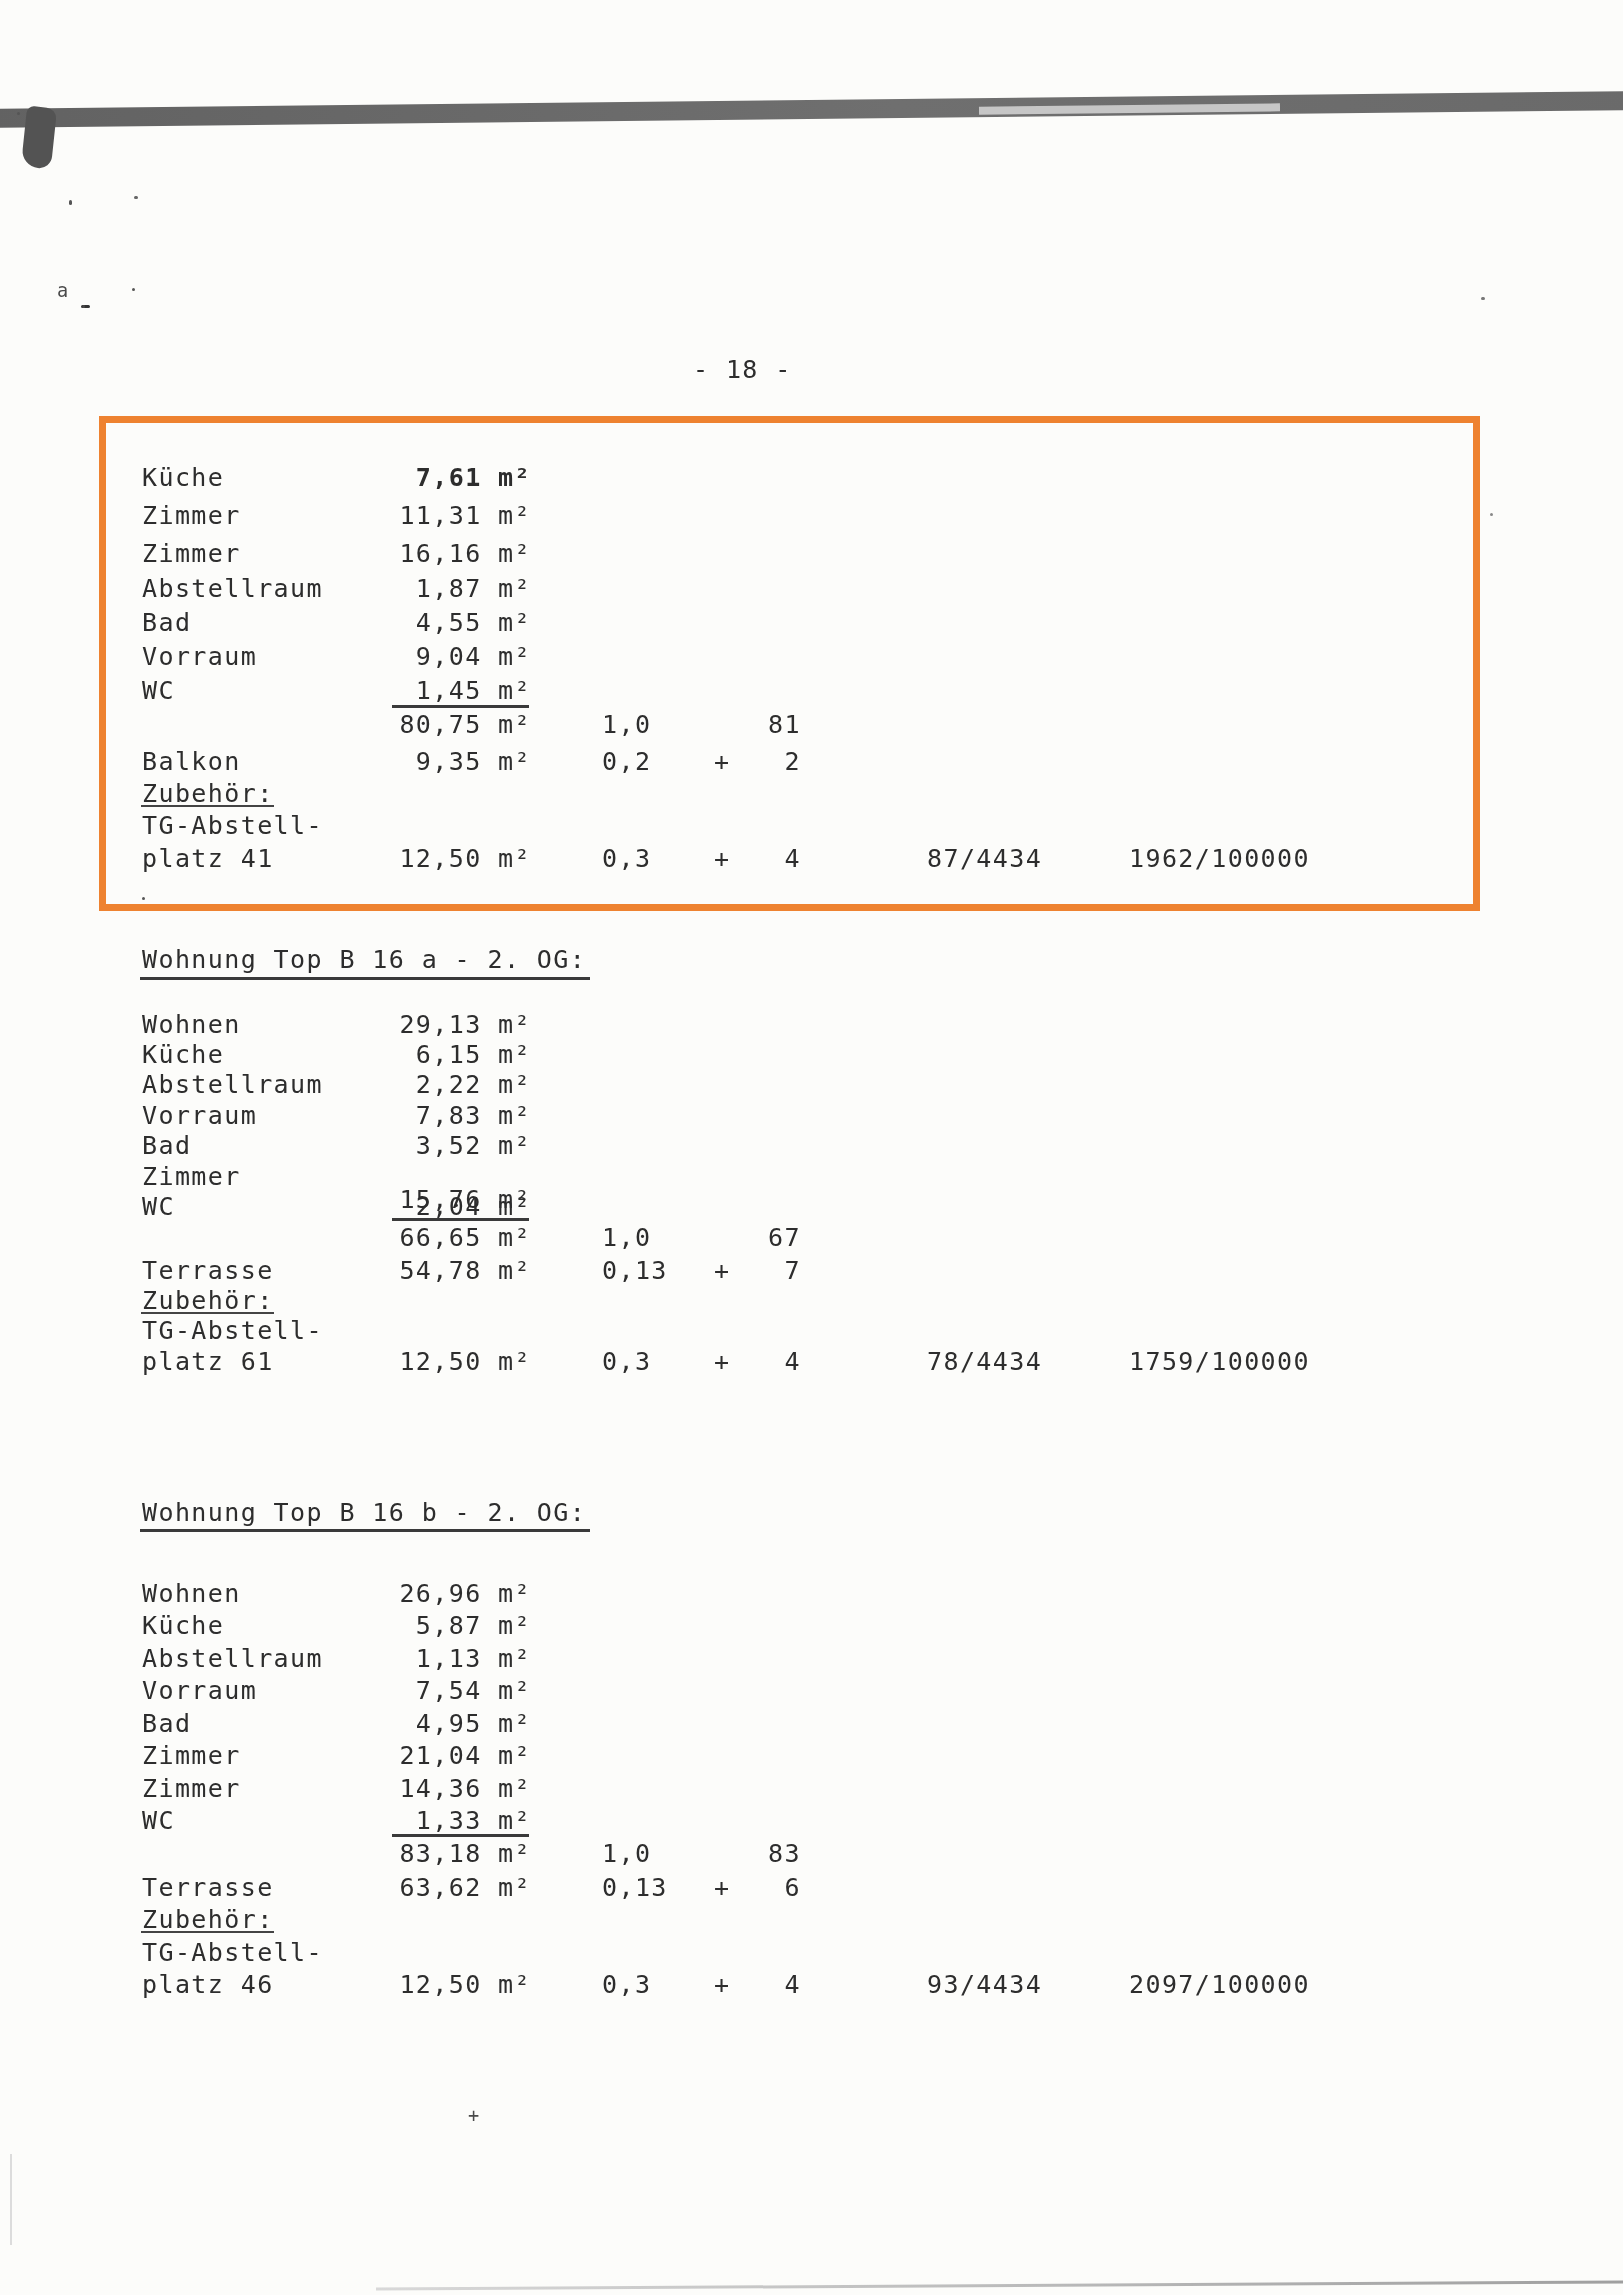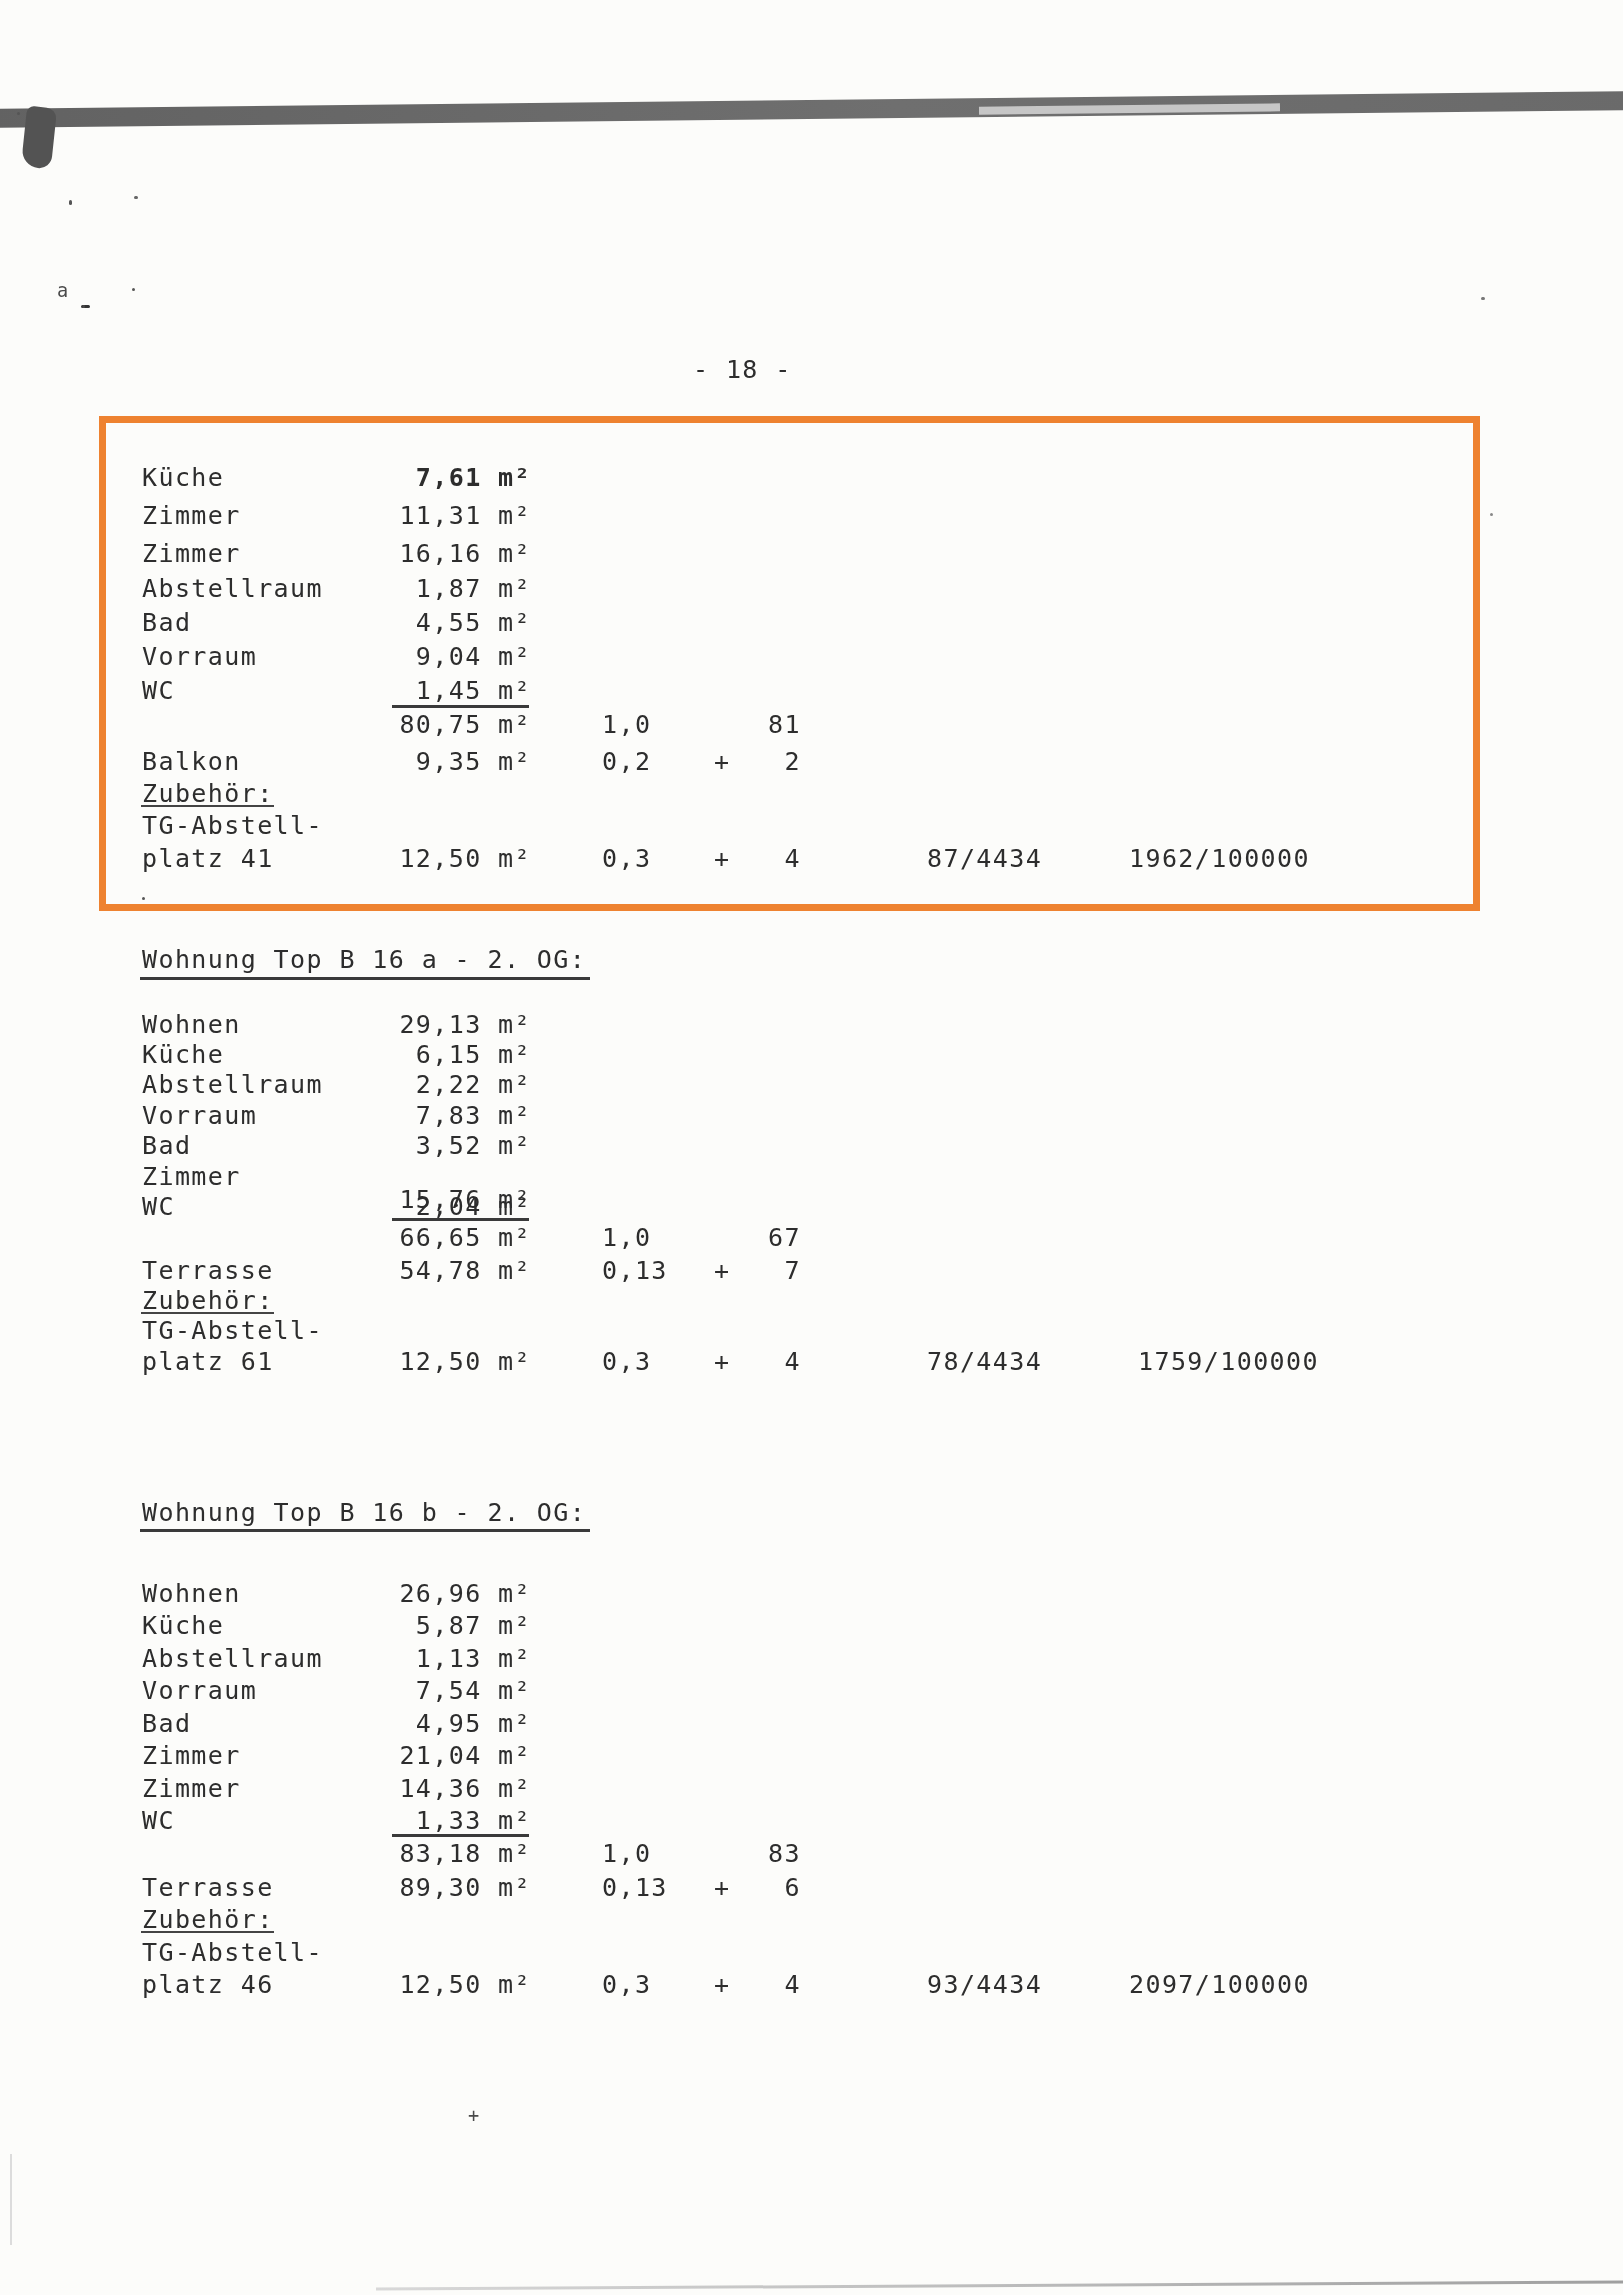--- a/index.html
+++ b/index.html
@@ -122,21 +122,21 @@
       <div class="cell right" style="left: 725px; top: 1256px; width: 76px;">7</div>
       <div class="cell" style="left: 142px; top: 1286px;">Zubehör:</div>
       <div class="thinrule" style="left: 141px; top: 1312px; width: 133px;"></div>
       <div class="cell" style="left: 142px; top: 1316px;">TG-Abstell-</div>
       <div class="cell" style="left: 142px; top: 1347px;">platz 61</div>
       <div class="cell right" style="left: 294px; top: 1347px; width: 237px;">12,50 m²</div>
       <div class="cell" style="left: 602px; top: 1347px;">0,3</div>
       <div class="cell" style="left: 714px; top: 1347px;">+</div>
       <div class="cell right" style="left: 725px; top: 1347px; width: 76px;">4</div>
       <div class="cell" style="left: 927px; top: 1347px;">78/4434</div>
-      <div class="cell" style="left: 1129px; top: 1347px; margin-left: 9px;">1759/100000</div>
+      <div class="cell" style="left: 1129px; top: 1347px;">1759/100000</div>
       <div class="cell" style="left: 142px; top: 1498px;">Wohnung Top B 16 b - 2. OG:</div>
       <div class="rule" style="left: 140px; top: 1529px; width: 450px;"></div>
       <div class="cell" style="left: 142px; top: 1579px;">Wohnen</div>
       <div class="cell right" style="left: 294px; top: 1579px; width: 237px;">26,96 m²</div>
       <div class="cell" style="left: 142px; top: 1611px;">Küche</div>
       <div class="cell right" style="left: 294px; top: 1611px; width: 237px;">5,87 m²</div>
       <div class="cell" style="left: 142px; top: 1644px;">Abstellraum</div>
       <div class="cell right" style="left: 294px; top: 1644px; width: 237px;">1,13 m²</div>
       <div class="cell" style="left: 142px; top: 1676px;">Vorraum</div>
       <div class="cell right" style="left: 294px; top: 1676px; width: 237px;">7,54 m²</div>
@@ -146,21 +146,21 @@
       <div class="cell right" style="left: 294px; top: 1741px; width: 237px;">21,04 m²</div>
       <div class="cell" style="left: 142px; top: 1774px;">Zimmer</div>
       <div class="cell right" style="left: 294px; top: 1774px; width: 237px;">14,36 m²</div>
       <div class="cell" style="left: 142px; top: 1806px;">WC</div>
       <div class="cell right" style="left: 294px; top: 1806px; width: 237px;">1,33 m²</div>
       <div class="rule" style="left: 392px; top: 1834px; width: 137px;"></div>
       <div class="cell right" style="left: 294px; top: 1839px; width: 237px;">83,18 m²</div>
       <div class="cell" style="left: 602px; top: 1839px;">1,0</div>
       <div class="cell right" style="left: 725px; top: 1839px; width: 76px;">83</div>
       <div class="cell" style="left: 142px; top: 1873px;">Terrasse</div>
-      <div class="cell right" style="left: 294px; top: 1873px; width: 237px;">89,30 m²</div>
+      <div class="cell right" style="left: 294px; top: 1873px; width: 237px;">63,62 m²</div>
       <div class="cell" style="left: 602px; top: 1873px;">0,13</div>
       <div class="cell" style="left: 714px; top: 1873px;">+</div>
       <div class="cell right" style="left: 725px; top: 1873px; width: 76px;">6</div>
       <div class="cell" style="left: 142px; top: 1905px;">Zubehör:</div>
       <div class="thinrule" style="left: 141px; top: 1931px; width: 133px;"></div>
       <div class="cell" style="left: 142px; top: 1938px;">TG-Abstell-</div>
       <div class="cell" style="left: 142px; top: 1970px;">platz 46</div>
       <div class="cell right" style="left: 294px; top: 1970px; width: 237px;">12,50 m²</div>
       <div class="cell" style="left: 602px; top: 1970px;">0,3</div>
       <div class="cell" style="left: 714px; top: 1970px;">+</div>

